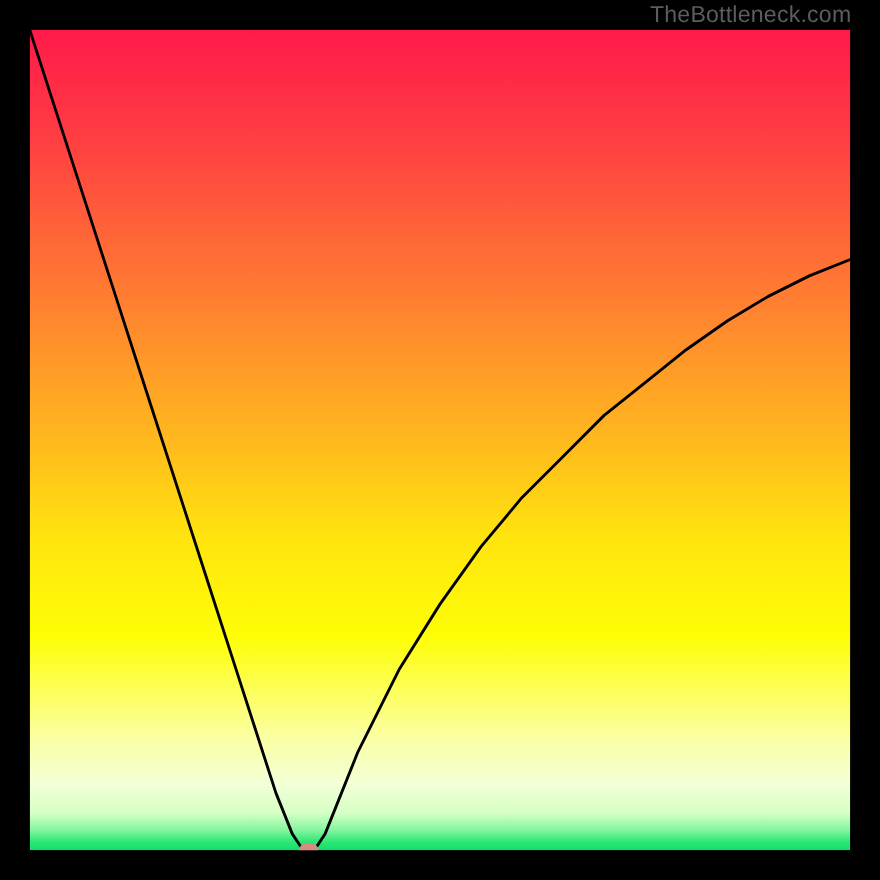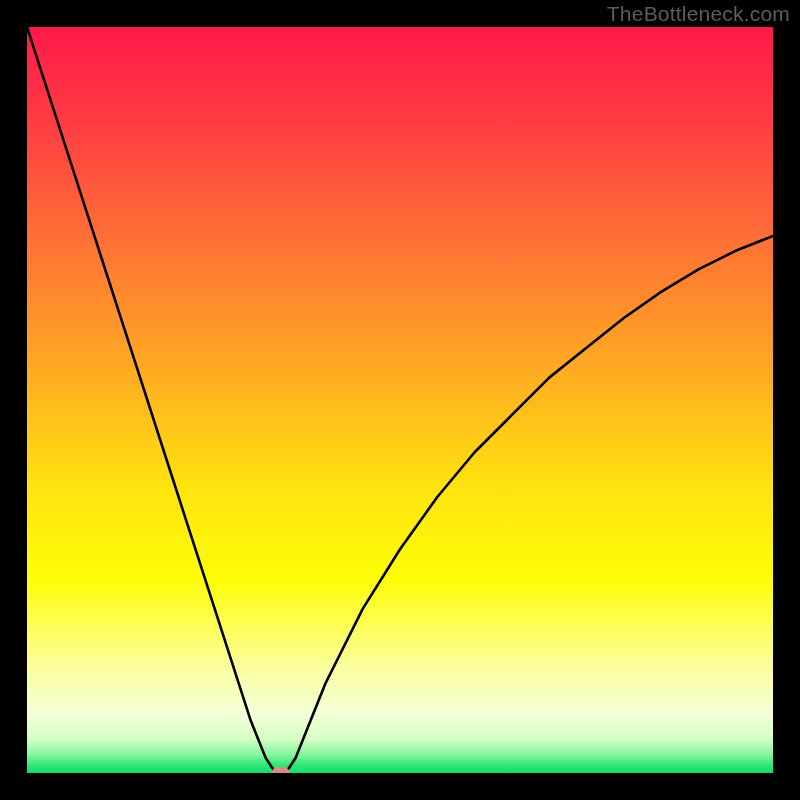--- a/index.html
+++ b/index.html
@@ -13,21 +13,21 @@
   }
   .frame {
     position: relative;
     width: 800px;
     height: 800px;
     background: #000;
   }
   .watermark {
     position: absolute;
     top: 2px;
-    right: 10px;
+    right: 26px;
     color: #5d5d5d;
     font-size: 21px;
     font-weight: 400;
     letter-spacing: 0.2px;
     z-index: 3;
   }
   .plot {
     position: absolute;
     left: 27px;
     top: 27px;

